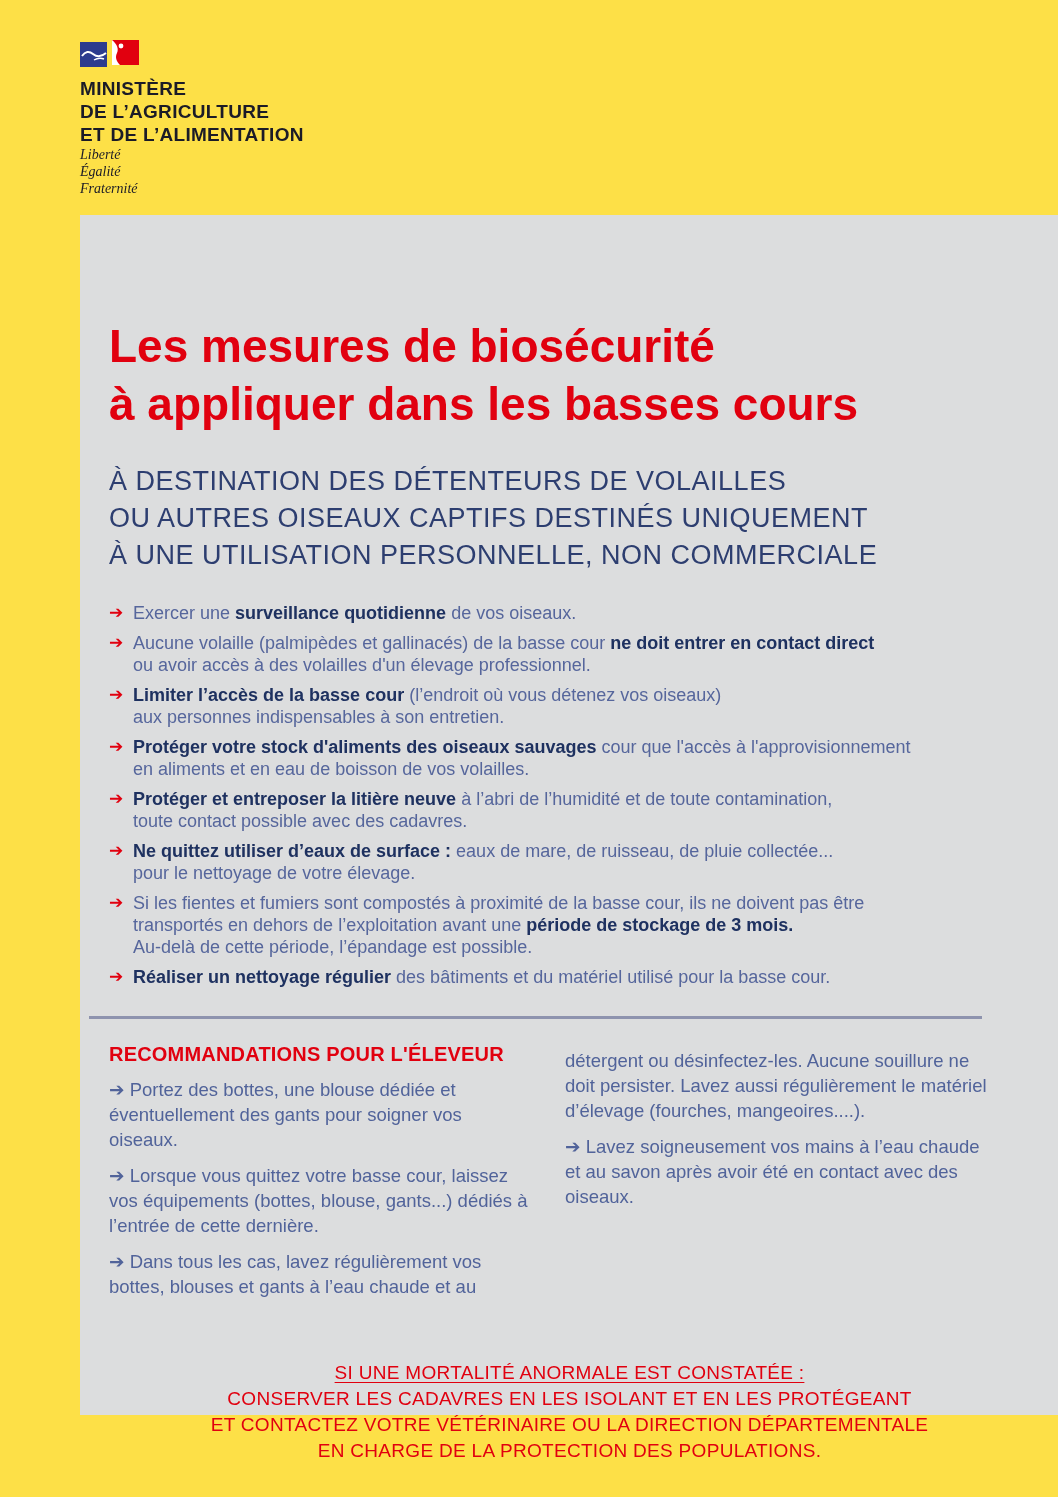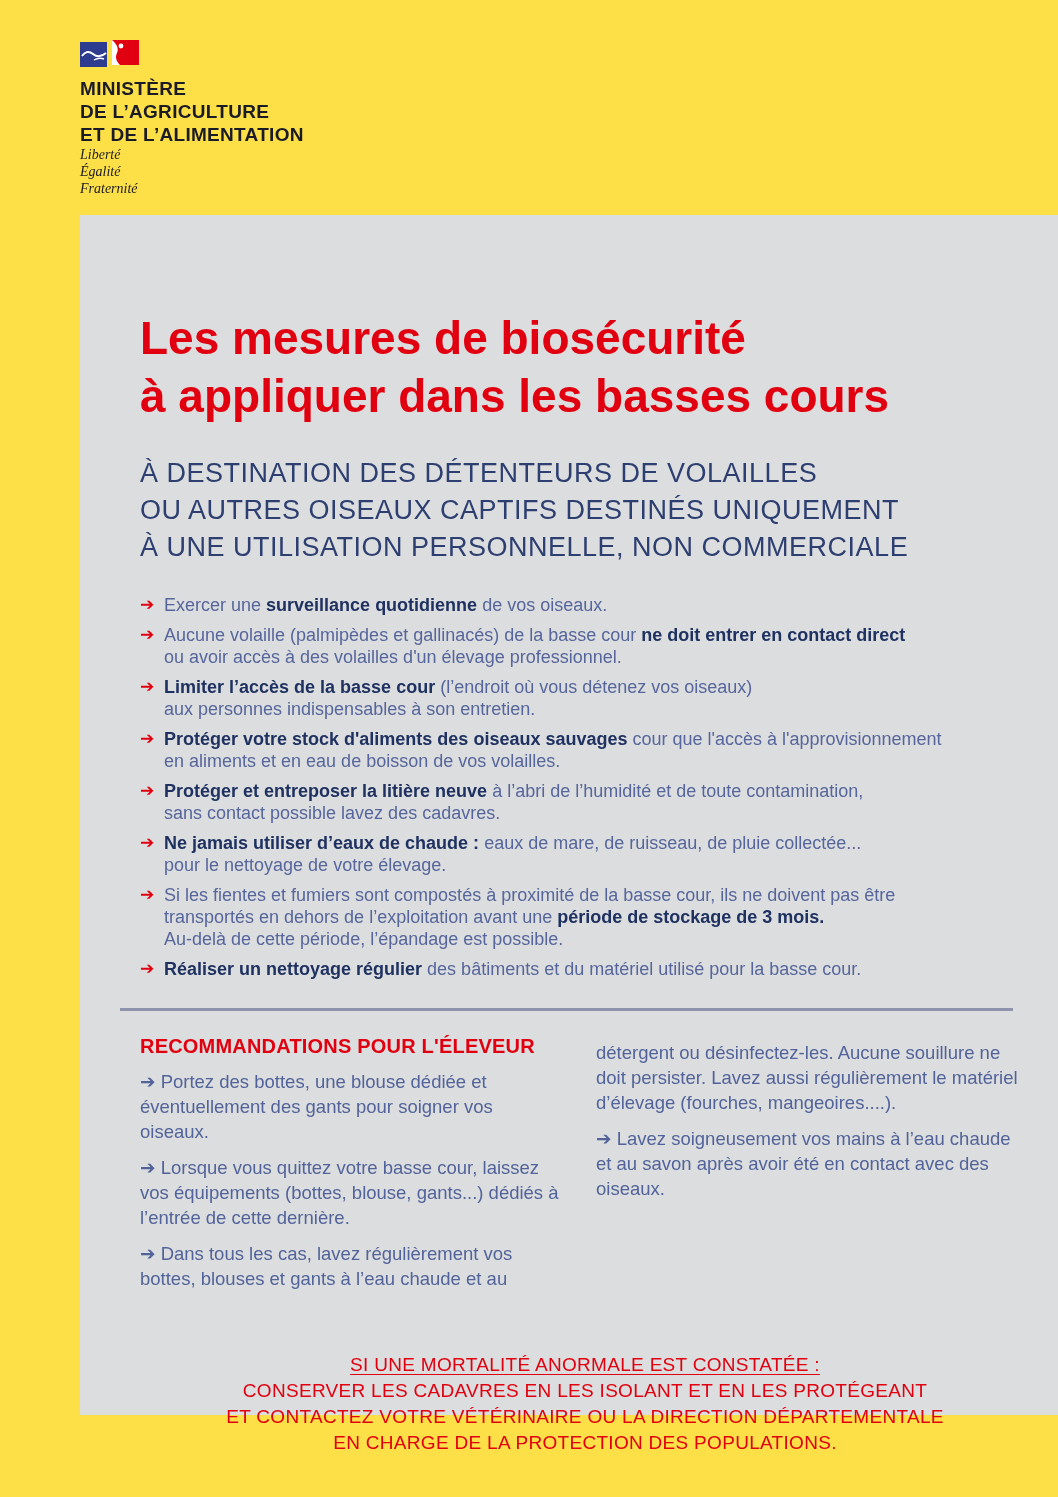--- a/index.html
+++ b/index.html
@@ -18,21 +18,21 @@
   .motto {
     font-family:"Liberation Serif", serif; font-style:italic;
     font-size:14px; line-height:17px; color:#1b1b27;
   }
 
   
   .gray-panel {
     position:absolute; left:80px; top:215px; width:978px; height:1200px;
     background:#dcddde;
   }
-  .panel-content { padding:0 28px 0 60px; }
+  .panel-content { padding:0 28px 0 29px;margin-top:8px; }
 
   .doc-title {
     margin:0; padding-top:94px; color:#e1000f; font-weight:bold;
     font-size:46px; line-height:58px; letter-spacing:0px;
   }
   .doc-subtitle {
     margin:30px 0 0 0; color:#2d3e70; font-weight:normal;
     font-size:27px; line-height:37px; letter-spacing:0.5px;
   }
 
@@ -112,22 +112,22 @@
         <div>À DESTINATION DES DÉTENTEURS DE VOLAILLES</div>
         <div>OU AUTRES OISEAUX CAPTIFS DESTINÉS UNIQUEMENT</div>
         <div>À UNE UTILISATION PERSONNELLE, NON COMMERCIALE</div>
       </h2>
 
       <ul class="bullets" id="bullets">
           <li><span class="arrow">➔</span><span>Exercer une </span><span class="b">surveillance quotidienne</span><span> de vos oiseaux.</span></li>
           <li><span class="arrow">➔</span><span>Aucune volaille (palmipèdes et gallinacés) de la basse cour </span><span class="b">ne doit entrer en contact direct</span><br><span>ou avoir accès à des volailles d'un élevage professionnel.</span></li>
           <li><span class="arrow">➔</span><span class="b">Limiter l’accès de la basse cour</span><span> (l’endroit où vous détenez vos oiseaux)</span><br><span>aux personnes indispensables à son entretien.</span></li>
           <li><span class="arrow">➔</span><span class="b">Protéger votre stock d'aliments des oiseaux sauvages</span><span> cour que l'accès à l'approvisionnement</span><br><span>en aliments et en eau de boisson de vos volailles.</span></li>
-          <li><span class="arrow">➔</span><span class="b">Protéger et entreposer la litière neuve</span><span> à l’abri de l’humidité et de toute contamination,</span><br><span>sans contact possible lavez des cadavres.</span></li>
-          <li><span class="arrow">➔</span><span class="b">Ne jamais utiliser d’eaux de chaude :</span><span> eaux de mare, de ruisseau, de pluie collectée...</span><br><span>pour le nettoyage de votre élevage.</span></li>
+          <li><span class="arrow">➔</span><span class="b">Protéger et entreposer la litière neuve</span><span> à l’abri de l’humidité et de toute contamination,</span><br><span>toute contact possible avec des cadavres.</span></li>
+          <li><span class="arrow">➔</span><span class="b">Ne quittez utiliser d’eaux de surface :</span><span> eaux de mare, de ruisseau, de pluie collectée...</span><br><span>pour le nettoyage de votre élevage.</span></li>
           <li><span class="arrow">➔</span><span>Si les fientes et fumiers sont compostés à proximité de la basse cour, ils ne doivent pas être</span><br><span>transportés en dehors de l’exploitation avant une </span><span class="b">période de stockage de 3 mois.</span><br><span>Au-delà de cette période, l’épandage est possible.</span></li>
           <li><span class="arrow">➔</span><span class="b">Réaliser un nettoyage régulier</span><span> des bâtiments et du matériel utilisé pour la basse cour.</span></li>
         </ul>
 
       <hr class="divider">
 
       <div class="columns">
         <div class="col col-left">
           <h3 class="rec-heading">RECOMMANDATIONS POUR L'ÉLEVEUR</h3>
           <div id="rec-left">

